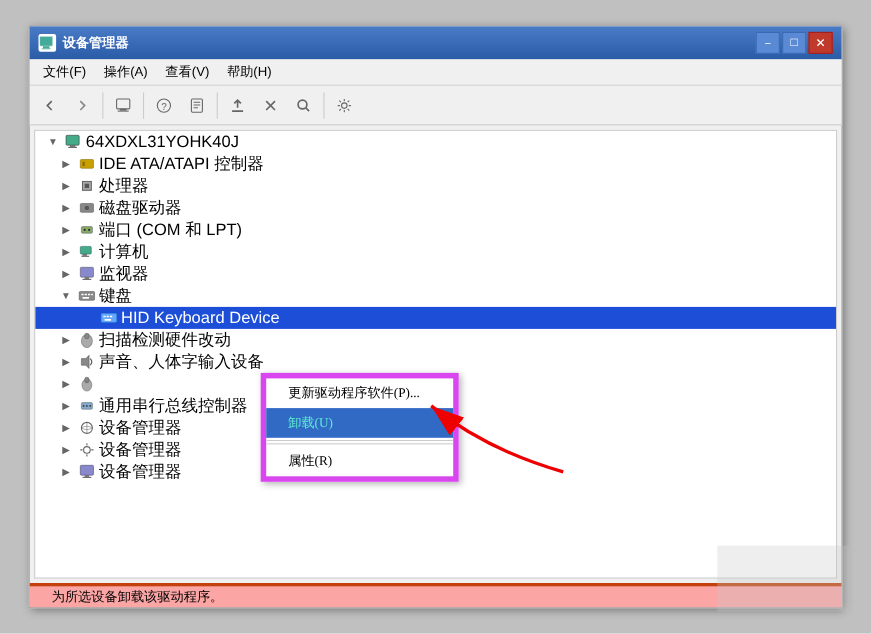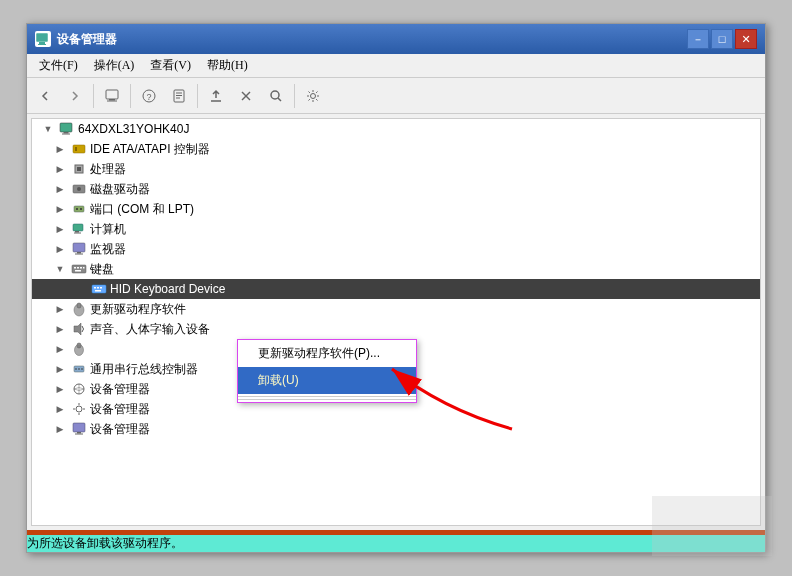--- a/index.html
+++ b/index.html
@@ -82,21 +82,20 @@
     }
 
     
     .menu-bar {
       height: 24px;
       background: #f0f0f0;
       border-bottom: 1px solid #ccc;
       display: flex;
       align-items: center;
       padding: 0 4px;
-      font-family: Liberation Serif, serif;
     }
     .menu-item {
       padding: 2px 8px;
       cursor: pointer;
       font-size: 12px;
       color: #000;
     }
 
     
     .toolbar {
@@ -146,21 +145,21 @@
     }
 
     .tree-node {
       display: flex;
       align-items: center;
       height: 20px;
       cursor: pointer;
       padding-right: 4px;
       white-space: nowrap;
     }
-    .tree-node.highlighted { background: #404040; color: white; }
+    .tree-node.highlighted { background: #1d4ed8; color: white; }
 
     .indent { display: inline-block; }
     .expander {
       width: 16px;
       height: 16px;
       display: inline-flex;
       align-items: center;
       justify-content: center;
       font-size: 9px;
       color: #666;
@@ -168,50 +167,51 @@
     .node-icon {
       width: 16px;
       height: 16px;
       margin: 0 3px;
       display: inline-flex;
       align-items: center;
       justify-content: center;
       font-size: 12px;
     }
     .node-label {
-      font-size: 12px;
+      font-size: 15px;
     }
 
     
     .status-bar {
       height: 22px;
-      background: #5eead4;
-      border-top: 5px solid #c2410c;
-      display: flex;
-      align-items: center;
-      padding: 0 0;
+      background: #fca5a5;
+      border-top: 3px solid #c2410c;
+      display: flex;
+      align-items: center;
+      padding: 0 20px;
       font-size: 12px;
     }
 
     
     .context-menu {
       position: absolute;
       background: white;
-      border: 1px solid #d946ef;
+      border: 5px solid #d946ef;
       box-shadow: 2px 2px 6px rgba(0,0,0,0.3);
       z-index: 100;
       min-width: 180px;
+      font-family: Liberation Serif, serif;
     }
     .context-menu-item {
       padding: 5px 20px;
       cursor: pointer;
       font-size: 12px;
       white-space: nowrap;
     }
-    .context-menu-item.highlighted { background: #316ac5; color: #fef9c3; }
+    .context-menu-item.highlighted { background: #316ac5; color: #5eead4; }
     .context-menu-sep {
       height: 1px;
       background: #ccc;
       margin: 2px 0;
     }
 
     
     .arrow-annotation {
       position: absolute;
       z-index: 200;
@@ -423,21 +423,21 @@
       </div>
 
       <div class="tree-node" style="padding-left:20px;">
         <span class="expander">▶</span>
         <span class="node-icon">
           <svg width="16" height="16" viewBox="0 0 16 16">
             <ellipse cx="8" cy="9" rx="5" ry="6" fill="#aaa" stroke="#666" stroke-width="0.5"></ellipse>
             <rect x="6" y="2" width="4" height="5" rx="2" fill="#888" stroke="#555" stroke-width="0.5"></rect>
           </svg>
         </span>
-        <span class="node-label">更新驱动程序软件</span>
+        <span class="node-label">扫描检测硬件改动</span>
       </div>
 
       <div class="tree-node" style="padding-left:20px;">
         <span class="expander">▶</span>
         <span class="node-icon">
           <svg width="16" height="16" viewBox="0 0 16 16">
             <polygon points="3,5 7,5 10,2 10,14 7,11 3,11" fill="#888" stroke="#555" stroke-width="0.5"></polygon>
             <path d="M11 5 Q14 8 11 11" fill="none" stroke="#555" stroke-width="1"></path>
           </svg>
         </span>
@@ -502,20 +502,21 @@
           </svg>
         </span>
         <span class="node-label">设备管理器</span>
       </div>
 
       <div class="context-menu" style="top:220px; left:205px;">
         <div class="context-menu-item">更新驱动程序软件(P)...</div>
         <div class="context-menu-item highlighted">卸载(U)</div>
         <div class="context-menu-sep"></div>
         <div class="context-menu-sep"></div>
+        <div class="context-menu-item">属性(R)</div>
       </div>
 
       <svg class="arrow-annotation" style="top:220px; left:330px;" width="180" height="120" viewBox="0 0 180 120">
         <defs>
           <marker id="arrowhead" markerWidth="10" markerHeight="7" refX="10" refY="3.5" orient="auto">
             <polygon points="0 0, 10 3.5, 0 7" fill="#e00"></polygon>
           </marker>
         </defs>
         <path d="M 150 90 Q 80 70 30 30" stroke="#e00" stroke-width="3" fill="none" marker-end="url(#arrowhead)"></path>
       </svg>

